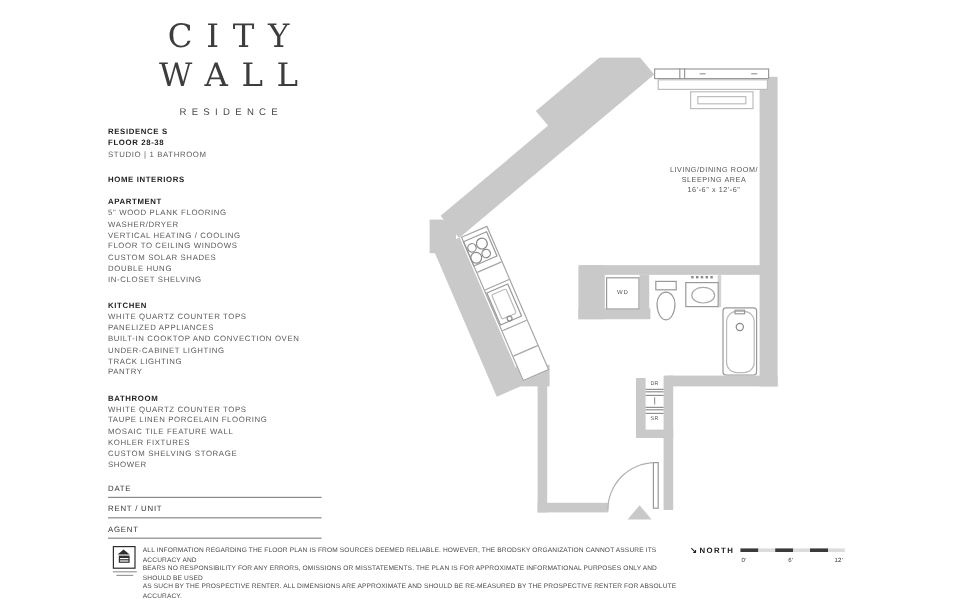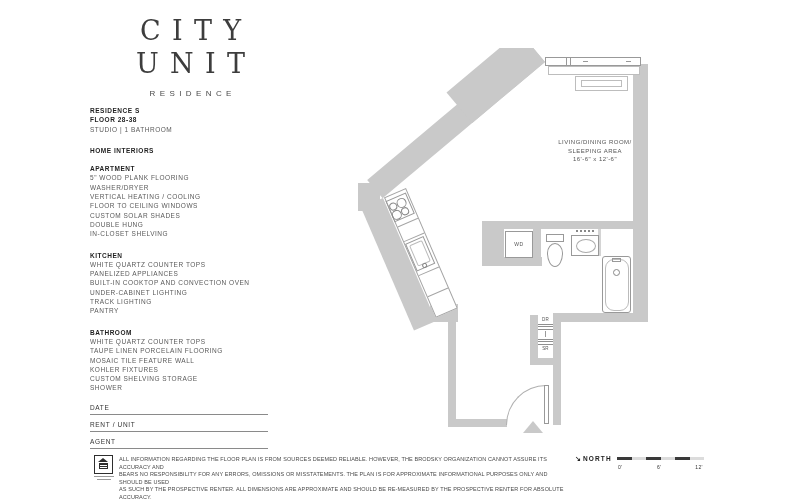--- a/index.html
+++ b/index.html
@@ -80,21 +80,21 @@
              border-left:10px solid transparent;border-right:10px solid transparent;
              border-bottom:12px solid #c9c9c9;}
 </style>
 </head>
 <body>
 
 <div class="page">
 
   <div class="title-block">
     <div class="title-line">CITY</div>
-    <div class="title-line">UNIT</div>
+    <div class="title-line">WALL</div>
     <div class="subtitle">RESIDENCE</div>
   </div>
 
   <div class="info">
     <div class="hd">RESIDENCE S</div>
     <div class="hd">FLOOR 28-38</div>
     <div>STUDIO | 1 BATHROOM</div>
 
     <div class="sec hd">HOME INTERIORS</div>
 

